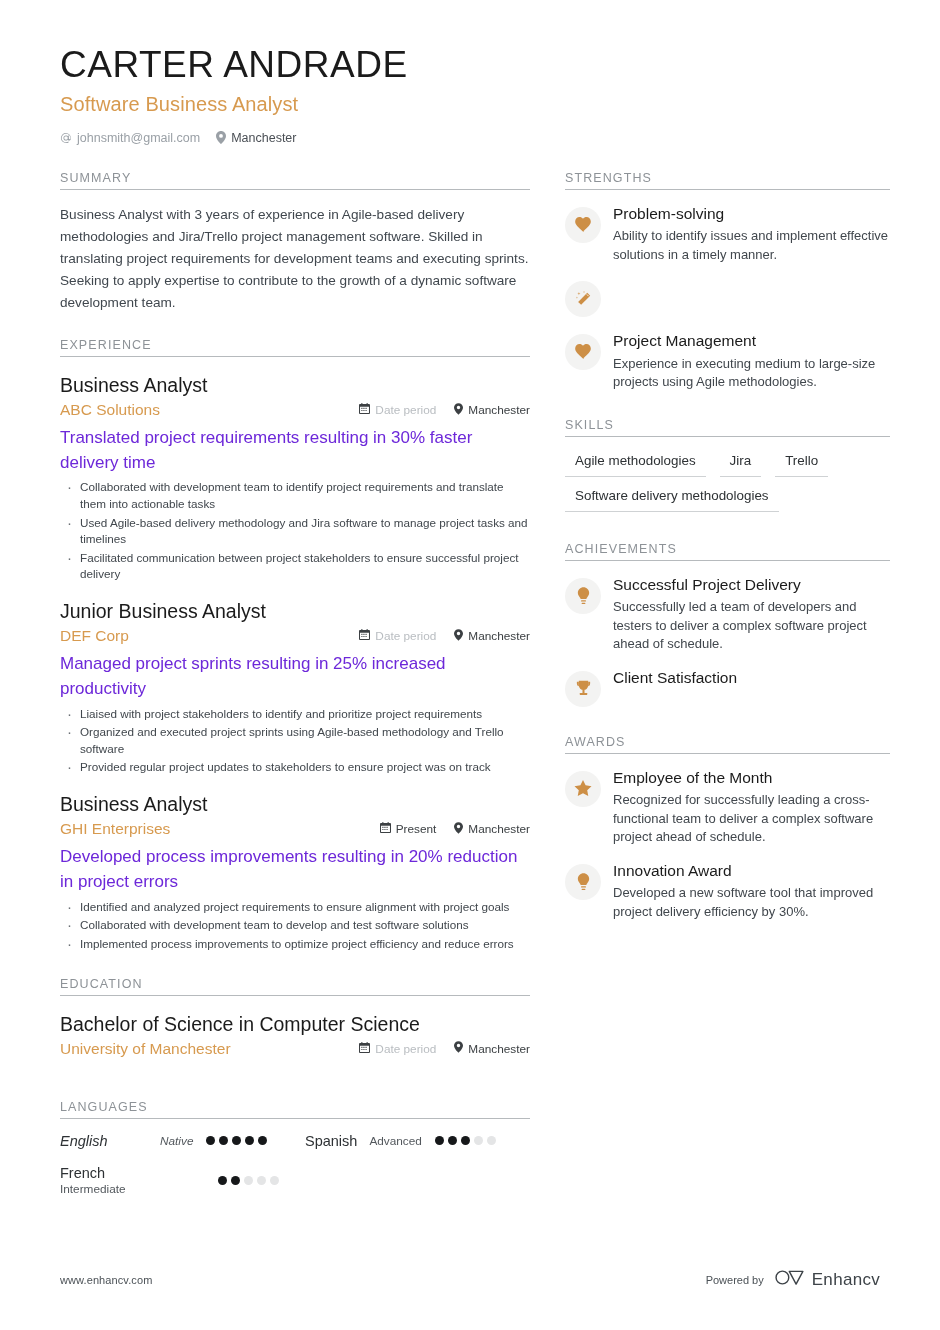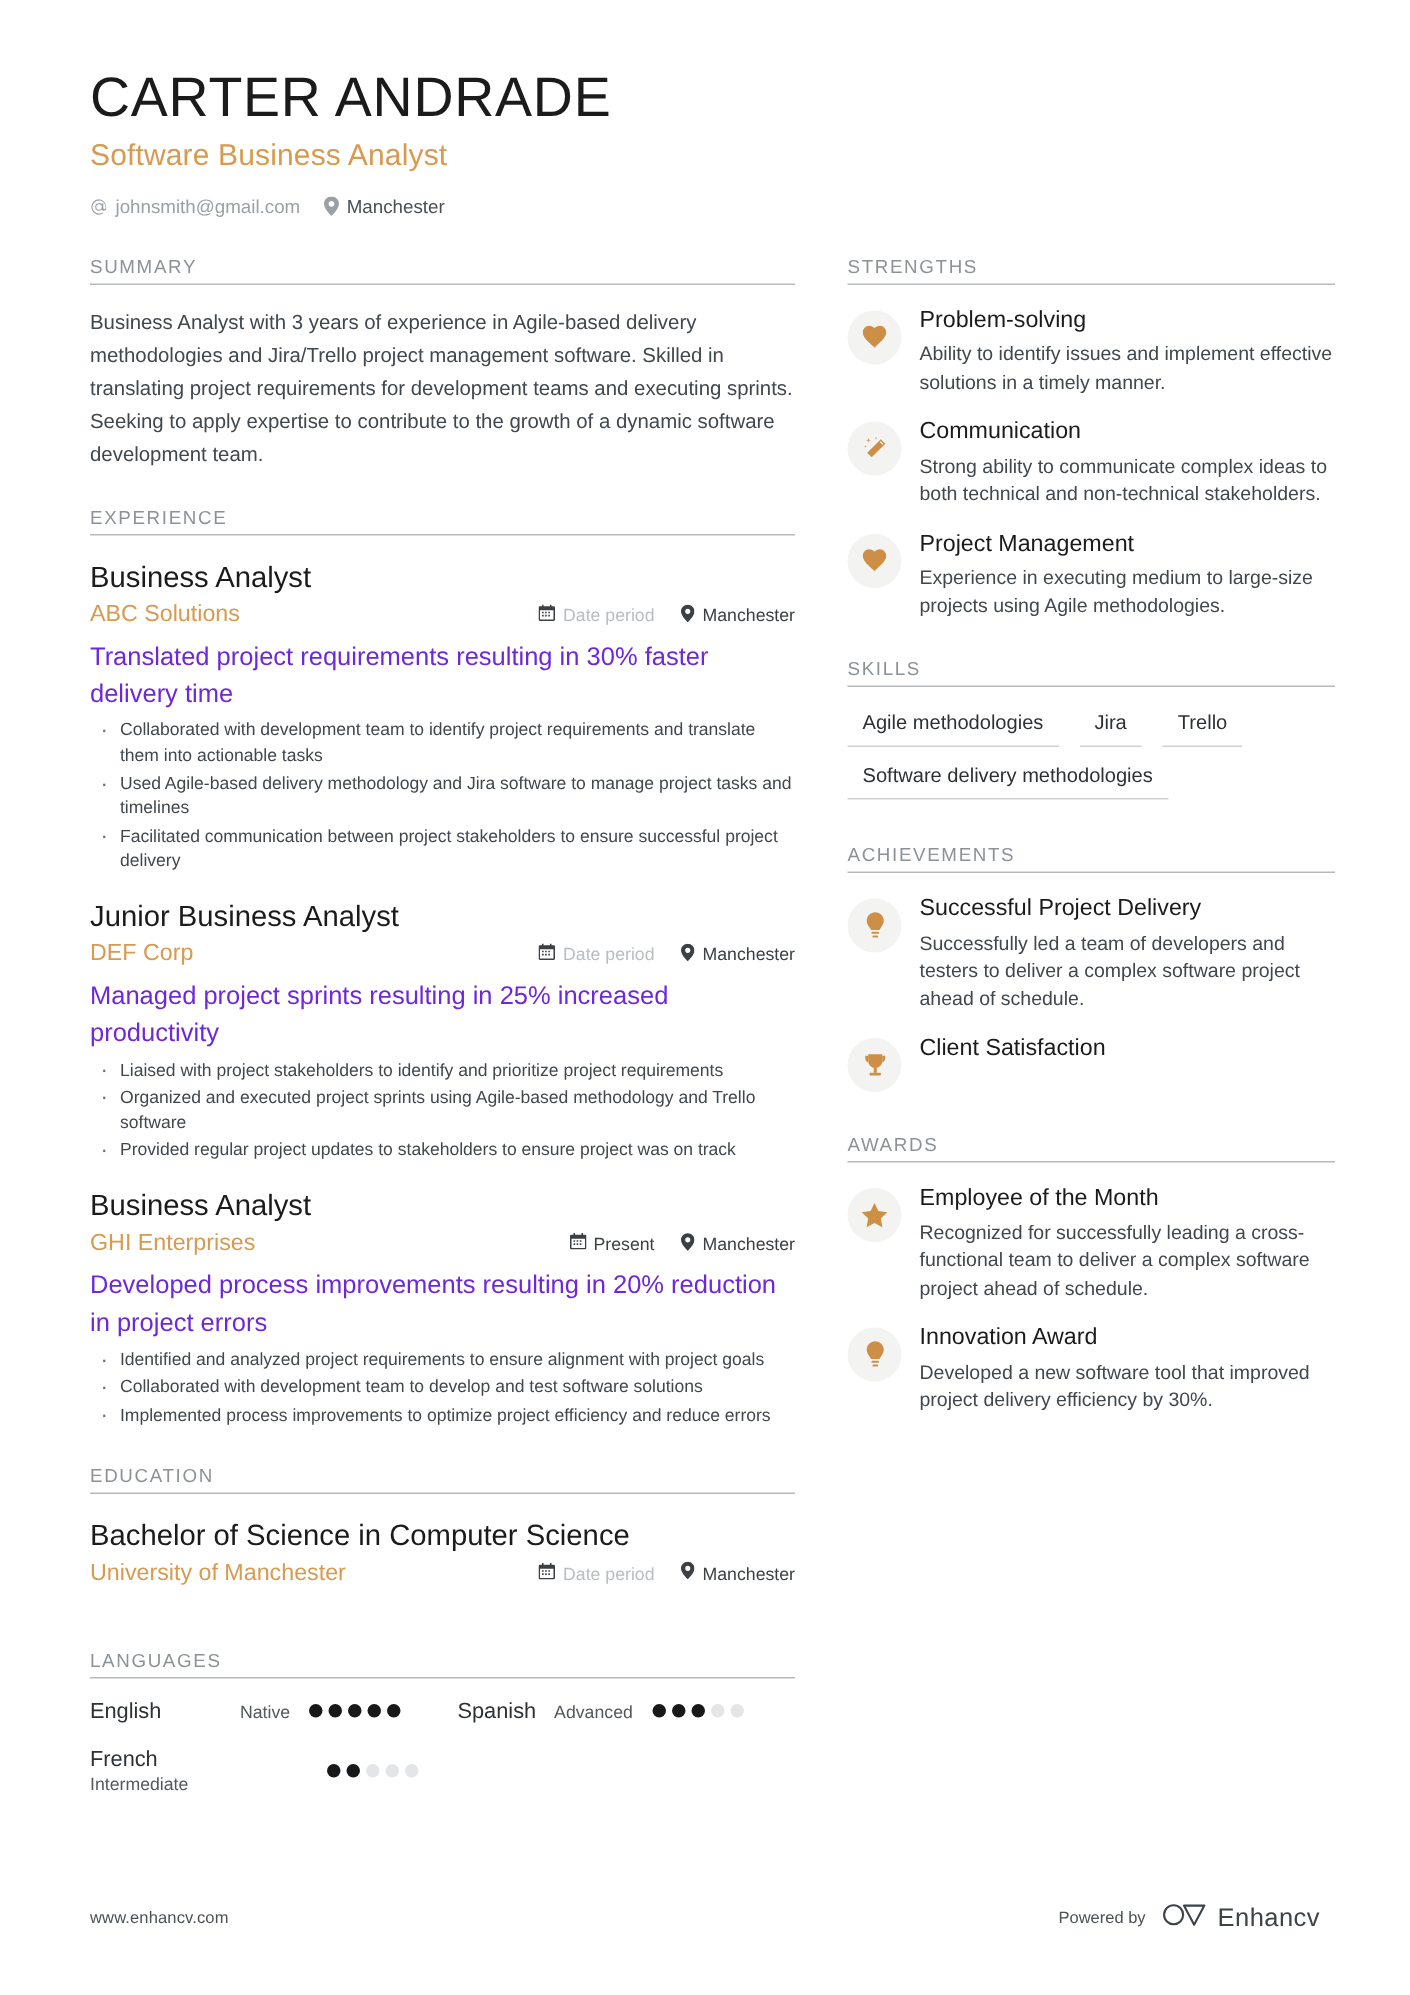--- a/index.html
+++ b/index.html
@@ -64,21 +64,21 @@
     line-height:1.42; color:#41474d; margin-top:2px;
   }
   ul.bullets li::before {
     content:"·"; position:absolute; left:7px; top:-3px;
     font-size:15px; color:#6b7075;
   }
 
   
   .langs { margin-top:14px; display:flex; flex-wrap:wrap; }
   .lang { display:flex; align-items:center; margin-bottom:16px; }
-  .lang.l0 { width:245px; }
+  .lang.l0 { width:245px;font-style:italic; }
   .lang.l1 { width:225px; }
   .lang.l2 { width:245px; }
   .lang-name { font-size:14.5px; color:#2d3134; }
   .lang-level { font-size:11.8px; color:#53585d; }
   .dots { display:flex; gap:4px; }
   .dot { width:9px; height:9px; border-radius:50%; background:#e4e5e6; }
   .dot.on { background:#16181a; }
   .lang-inline { display:flex; align-items:center; gap:13px; }
   .lang-col { display:flex; flex-direction:column; }
   .lang-col .lang-level { margin-top:1px; }
@@ -328,24 +328,20 @@
 
         <div class="ritem">
           <div class="rbadge">
             <span>
                 <svg width="17" height="17" viewBox="0 0 20 20">
                   <path d="M14.4 2.1 17.9 5.6 7.2 16.3 3.7 12.8 14.4 2.1z" fill="#cd8f46"></path>
                   <path d="M13.9 4 16 6.1" stroke="#ffffff" stroke-width="1" fill="none"></path>
                   <path d="M4.6 1.1l.5 1.4 1.4.5-1.4.5-.5 1.4-.5-1.4L2.7 3l1.4-.5.5-1.4zM10.6 0l.3.9.9.3-.9.3-.3.9-.3-.9L9.4 1.2l.9-.3.3-.9zM2.3 6.6l.3.9.9.3-.9.3-.3.9L2 8.1l-.9-.3.9-.3.3-.9z" fill="#d8a161"></path>
                 </svg>
               </span>
-          </div>
-          <div class="rbody">
-            <div class="rtitle">Communication</div>
-            <div class="rdesc">Strong ability to communicate complex ideas to both technical and non-technical stakeholders.</div>
           </div>
         </div>
 
         <div class="ritem">
           <div class="rbadge">
             <span>
                 <svg width="17" height="16" viewBox="0 0 20 18">
                   <path d="M10 17.3 8.6 16C3.5 11.4.2 8.4.2 4.8.2 2 2.5-.3 5.3-.3c1.6 0 3.1.7 4.1 1.9C10.4.4 11.9-.3 13.5-.3c2.8 0 5.1 2.3 5.1 5.1 0 3.6-3.3 6.6-8.4 11.2L10 17.3z" fill="#cd8f46"></path>
                 </svg>
               </span>

